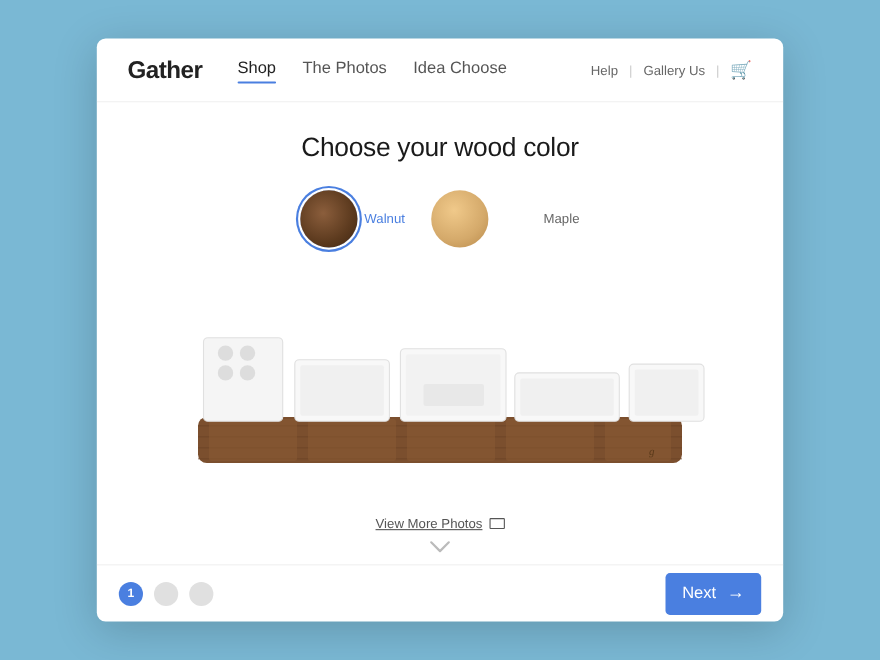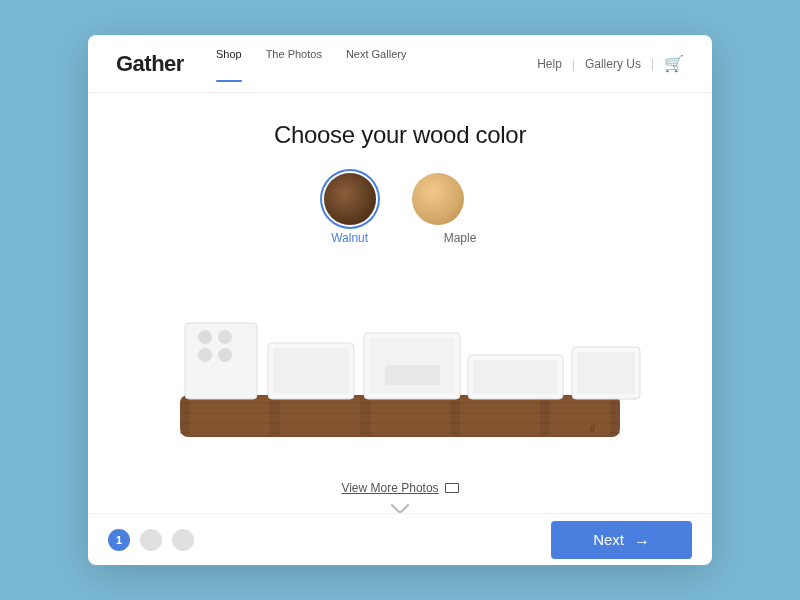--- a/index.html
+++ b/index.html
@@ -45,26 +45,26 @@
     }
 
     .nav-links {
       display: flex;
       align-items: center;
       gap: 24px;
       flex: 1;
     }
 
     .nav-link {
-      font-size: 11px;
+      font-size: 15px;
       color: #555;
       text-decoration: none;
       cursor: pointer;
       position: relative;
-      padding-bottom: 20px;
+      padding-bottom: 4px;
     }
 
     .nav-link.active {
       color: #222;
     }
 
     .nav-link.active::after {
       content: '';
       position: absolute;
       bottom: -2px;
@@ -112,21 +112,21 @@
 
     
     .color-swatches {
       display: flex;
       gap: 24px;
       margin-bottom: 20px;
     }
 
     .swatch-item {
       display: flex;
-      flex-direction: column;
+      flex-direction: row;
       align-items: center;
       gap: 6px;
       cursor: pointer;
     }
 
     .swatch-circle {
       width: 52px;
       height: 52px;
       border-radius: 50%;
       overflow: hidden;
@@ -238,21 +238,21 @@
       color: transparent;
     }
 
     .spacer { flex: 1; }
 
     .next-btn {
       background: #4a7fe0;
       color: #fff;
       border: none;
       border-radius: 4px;
-      padding: 10px 42px;
+      padding: 10px 15px;
       font-size: 15px;
       font-weight: 500;
       cursor: pointer;
       display: flex;
       align-items: center;
       gap: 10px;
     }
 
     .arrow-icon {
       font-size: 16px;
@@ -261,21 +261,21 @@
 </head>
 <body>
 
 <div class="window">
 
   <nav class="navbar">
     <span class="logo">Gather</span>
     <div class="nav-links">
       <a class="nav-link active">Shop</a>
       <a class="nav-link">The Photos</a>
-      <a class="nav-link">Next Gallery</a>
+      <a class="nav-link">Idea Choose</a>
     </div>
     <div class="nav-right">
       <span>Help</span>
       <span class="divider">|</span>
       <span>Gallery Us</span>
       <span class="divider">|</span>
       <span class="cart-icon">🛒</span>
     </div>
   </nav>
 

